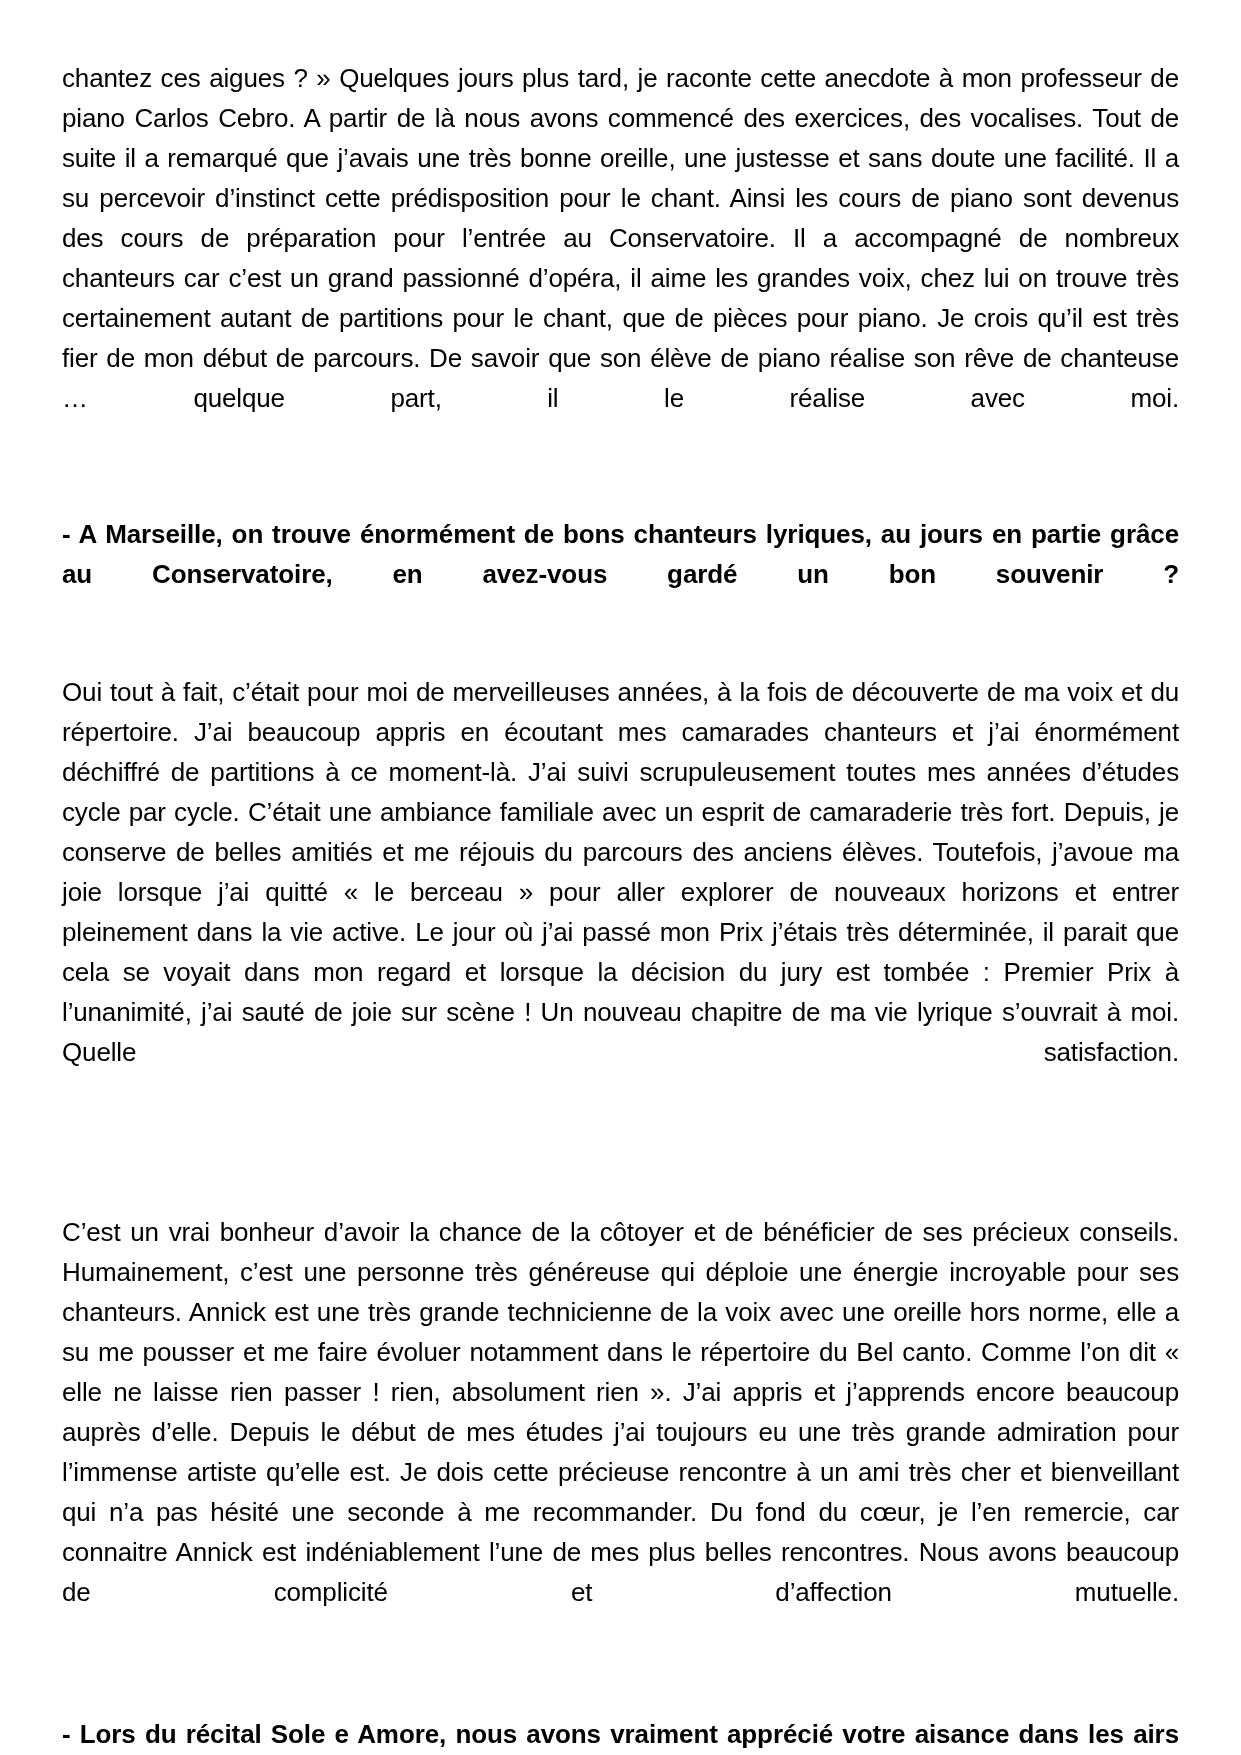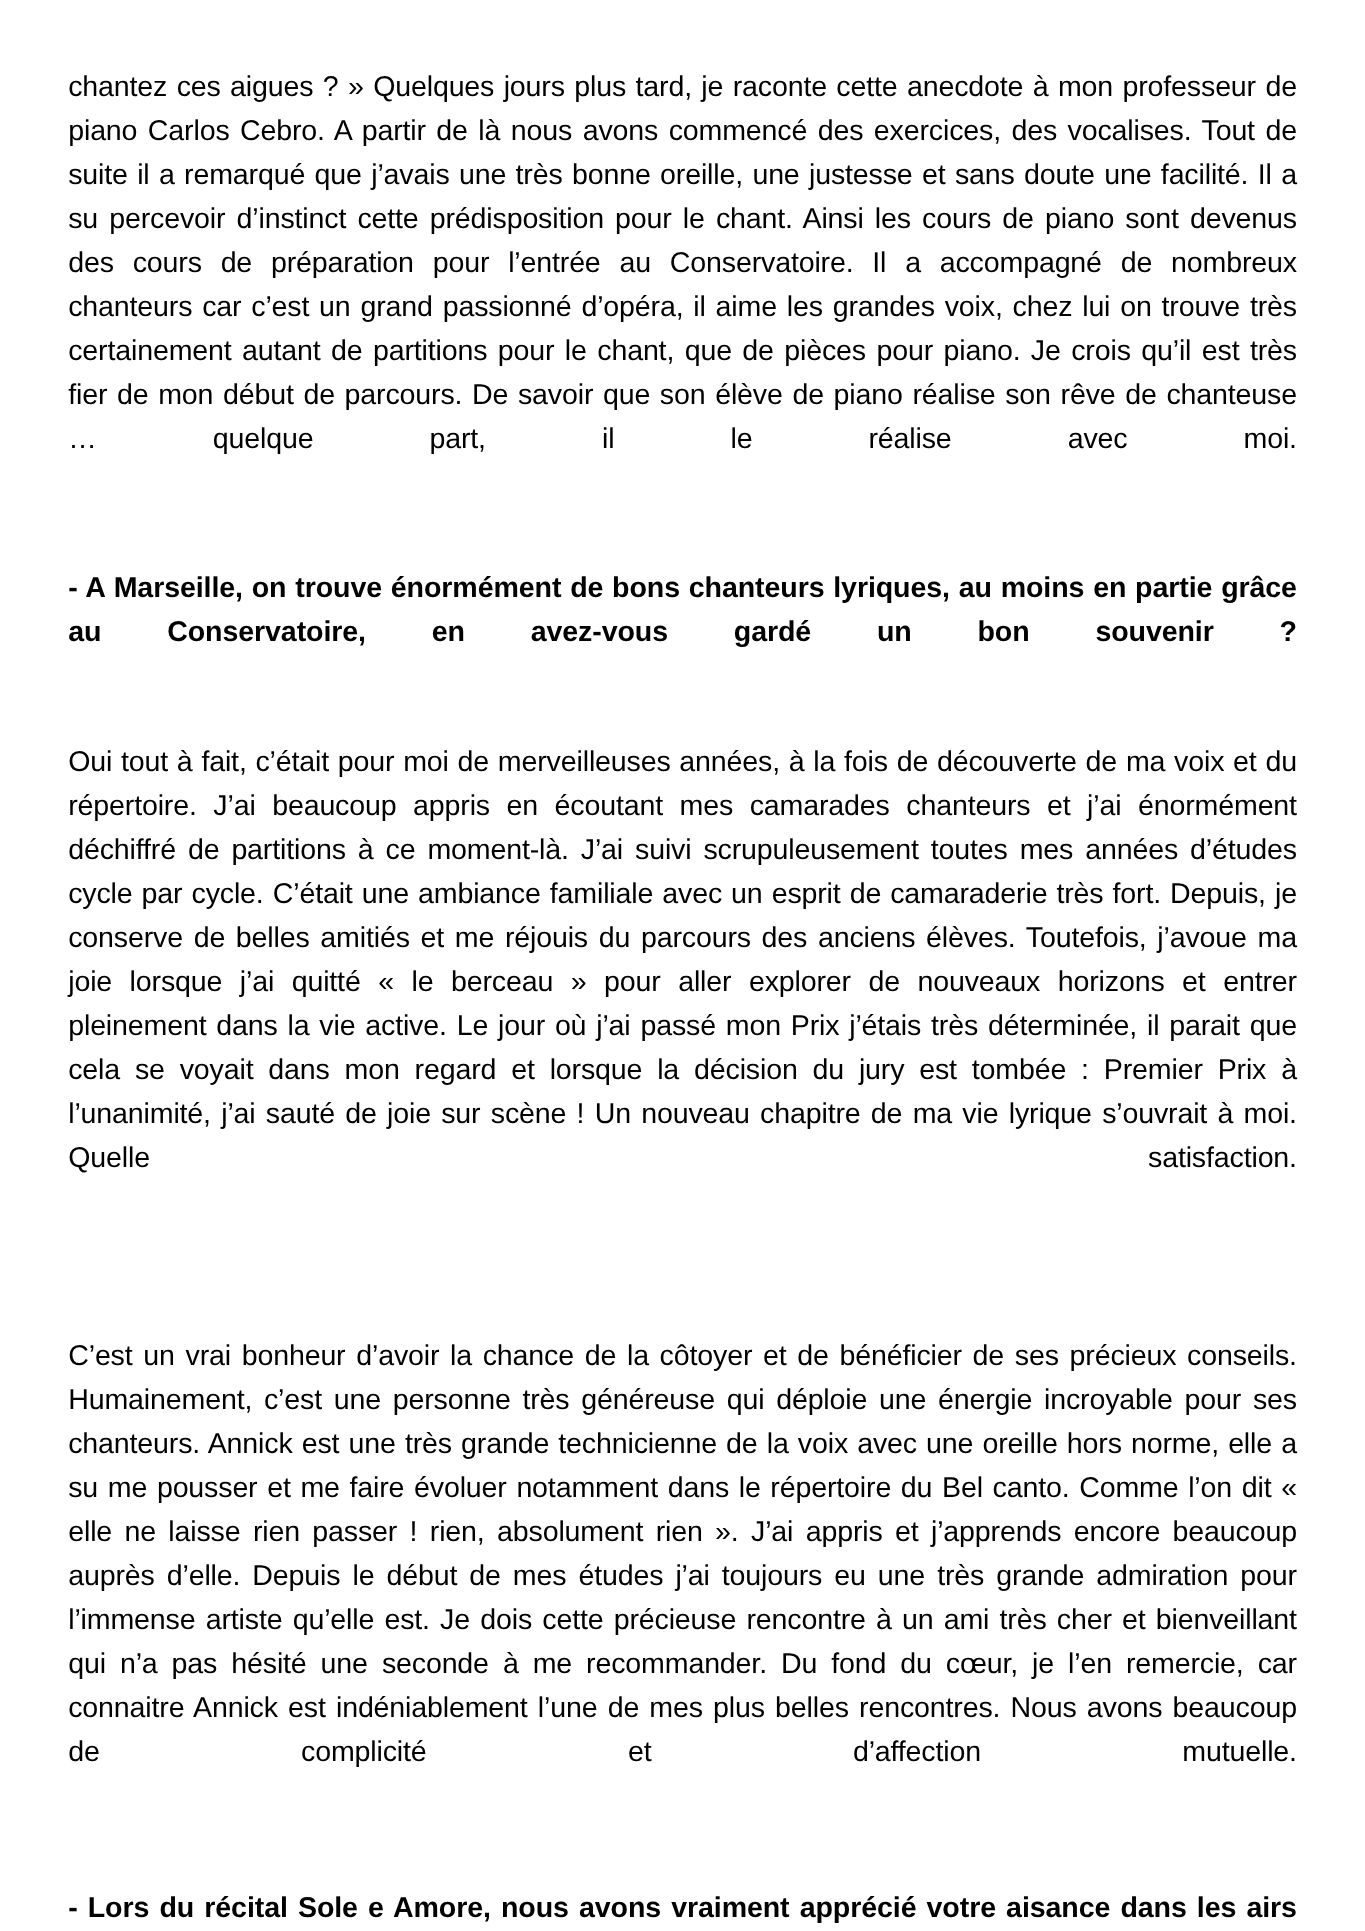--- a/index.html
+++ b/index.html
@@ -55,21 +55,21 @@
 </head>
 <body>
 
 <div class="page">
   <div class="doc-body">
 
     <p class="para">chantez ces aigues ? » Quelques jours plus tard, je raconte cette anecdote à mon professeur de piano Carlos Cebro. A partir de là nous avons commencé des exercices, des vocalises. Tout de suite il a remarqué que j’avais une très bonne oreille, une justesse et sans doute une facilité. Il a su percevoir d’instinct cette prédisposition pour le chant. Ainsi les cours de piano sont devenus des cours de préparation pour l’entrée au Conservatoire. Il a accompagné de nombreux chanteurs car c’est un grand passionné d’opéra, il aime les grandes voix, chez lui on trouve très certainement autant de partitions pour le chant, que de pièces pour piano. Je crois qu’il est très fier de mon début de parcours. De savoir que son élève de piano réalise son rêve de chanteuse … quelque part, il le réalise avec moi.</p>
 
     <div class="gap-lg"></div>
 
-    <p class="question">- A Marseille, on trouve énormément de bons chanteurs lyriques, au moins en partie grâce au Conservatoire, en avez-vous gardé un bon souvenir ?</p>
+    <p class="question">- A Marseille, on trouve énormément de bons chanteurs lyriques, au jours en partie grâce au Conservatoire, en avez-vous gardé un bon souvenir ?</p>
 
     <div class="gap-md"></div>
 
     <p class="para">Oui tout à fait, c’était pour moi de merveilleuses années, à la fois de découverte de ma voix et du répertoire. J’ai beaucoup appris en écoutant mes camarades chanteurs et j’ai énormément déchiffré de partitions à ce moment-là. J’ai suivi scrupuleusement toutes mes années d’études cycle par cycle. C’était une ambiance familiale avec un esprit de camaraderie très fort. Depuis, je conserve de belles amitiés et me réjouis du parcours des anciens élèves. Toutefois, j’avoue ma joie lorsque j’ai quitté « le berceau » pour aller explorer de nouveaux horizons et entrer pleinement dans la vie active. Le jour où j’ai passé mon Prix j’étais très déterminée, il parait que cela se voyait dans mon regard et lorsque la décision du jury est tombée :  Premier Prix à l’unanimité, j’ai sauté de joie sur scène ! Un nouveau chapitre de ma vie lyrique s’ouvrait à moi. Quelle satisfaction.</p>
 
     <div class="gap-xl"></div>
 
 
     <div class="gap-md"></div>
 

